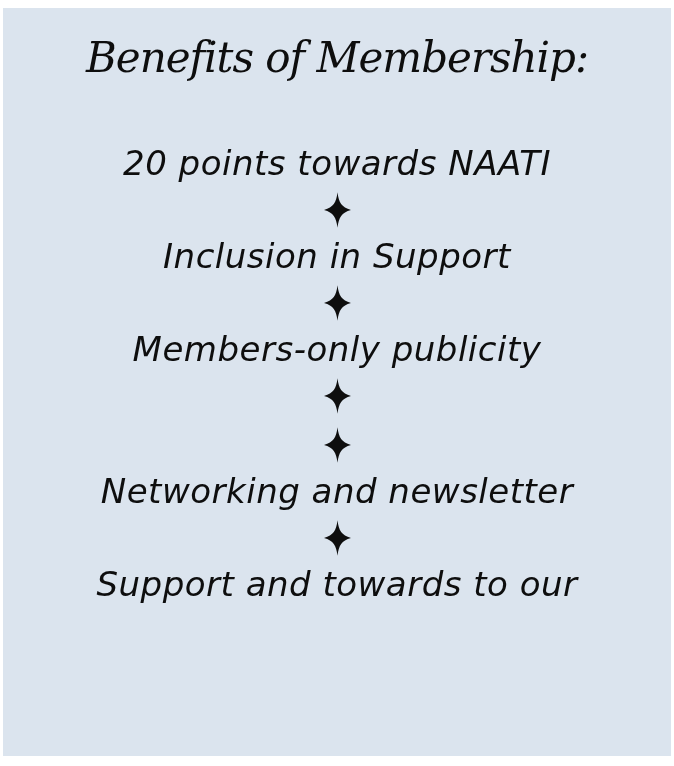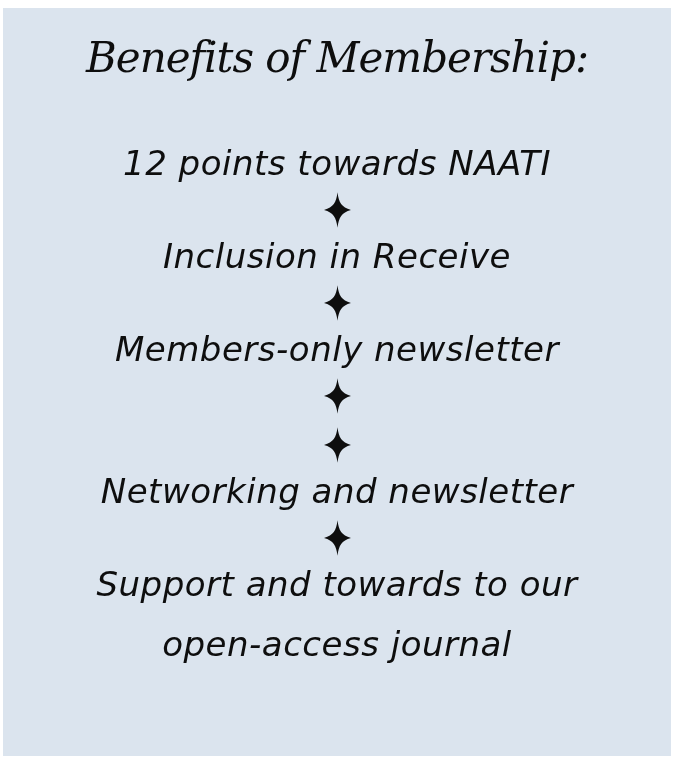--- a/index.html
+++ b/index.html
@@ -57,37 +57,37 @@
   .star-sep path{fill:var(--text);}
   .benefit.second-line{margin-top:16px;}
 </style>
 </head>
 <body>
 
 <div class="card">
 
   <h1 class="title">Benefits of Membership:</h1>
 
-  <div class="benefit">12 points towards NAATI</div>
+  <div class="benefit">20 points towards NAATI</div>
 
   <div class="star-sep">
     <svg viewBox="0 0 26 34" aria-hidden="true">
         <path d="M13 0 C14.3 10 16.8 14.4 26 17 C16.8 19.6 14.3 24 13 34 C11.7 24 9.2 19.6 0 17 C9.2 14.4 11.7 10 13 0 Z"></path>
       </svg>
   </div>
 
-  <div class="benefit">Inclusion in Receive</div>
+  <div class="benefit">Inclusion in Support</div>
 
   <div class="star-sep">
     <svg viewBox="0 0 26 34" aria-hidden="true">
         <path d="M13 0 C14.3 10 16.8 14.4 26 17 C16.8 19.6 14.3 24 13 34 C11.7 24 9.2 19.6 0 17 C9.2 14.4 11.7 10 13 0 Z"></path>
       </svg>
   </div>
 
-  <div class="benefit">Members-only newsletter</div>
+  <div class="benefit">Members-only publicity</div>
 
   <div class="star-sep">
     <svg viewBox="0 0 26 34" aria-hidden="true">
         <path d="M13 0 C14.3 10 16.8 14.4 26 17 C16.8 19.6 14.3 24 13 34 C11.7 24 9.2 19.6 0 17 C9.2 14.4 11.7 10 13 0 Z"></path>
       </svg>
   </div>
 
 
   <div class="star-sep">
     <svg viewBox="0 0 26 34" aria-hidden="true">
@@ -97,15 +97,14 @@
 
   <div class="benefit">Networking and newsletter</div>
 
   <div class="star-sep">
     <svg viewBox="0 0 26 34" aria-hidden="true">
         <path d="M13 0 C14.3 10 16.8 14.4 26 17 C16.8 19.6 14.3 24 13 34 C11.7 24 9.2 19.6 0 17 C9.2 14.4 11.7 10 13 0 Z"></path>
       </svg>
   </div>
 
   <div class="benefit">Support and towards to our</div>
-  <div class="benefit second-line">open-access journal</div>
 
 </div>
 
 </body></html>

